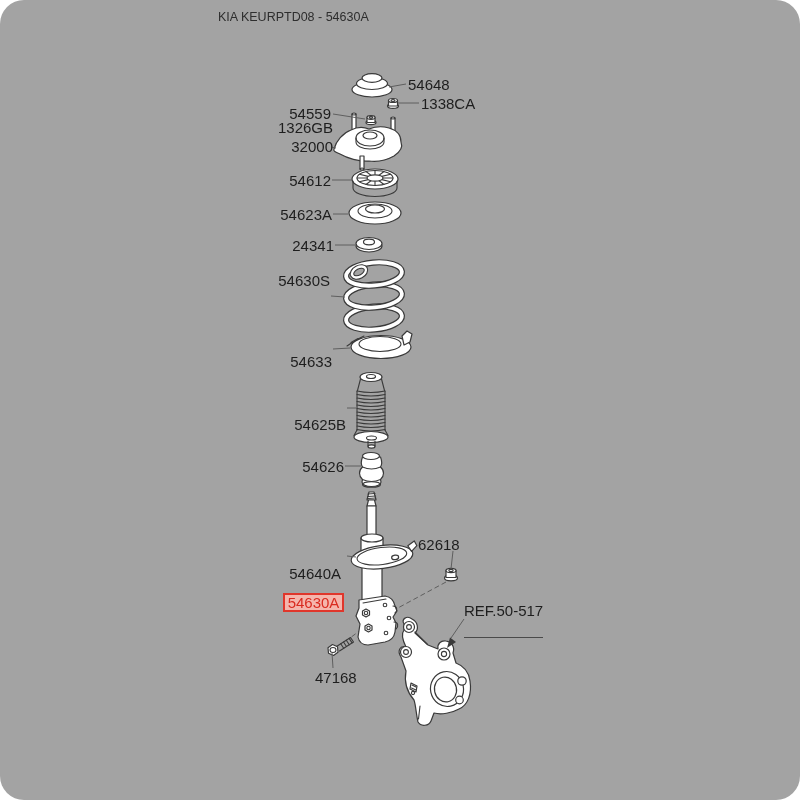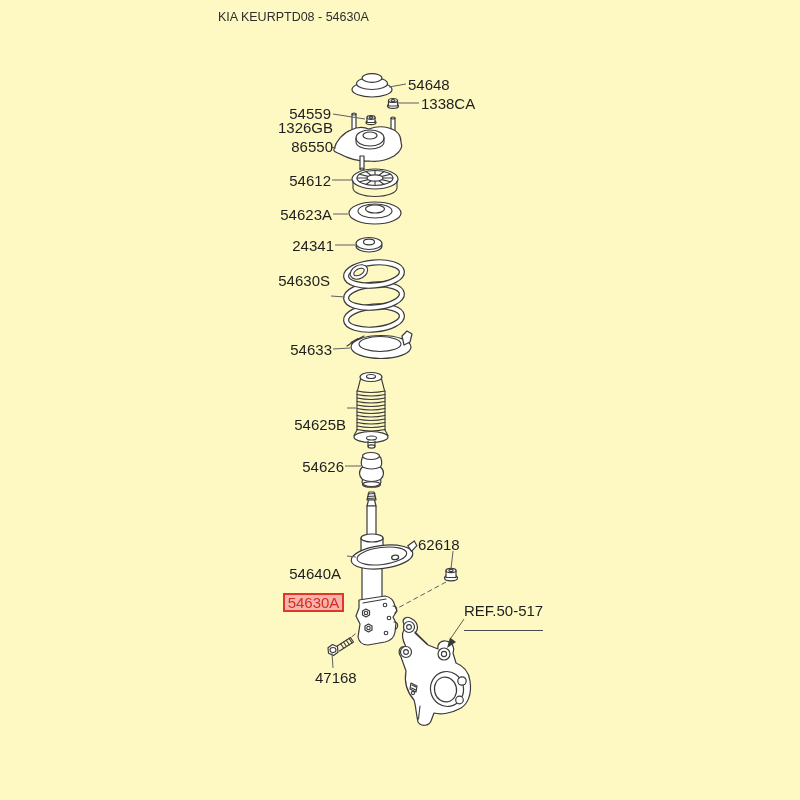--- a/index.html
+++ b/index.html
@@ -1,35 +1,35 @@
 <!DOCTYPE html>
 <html style="--line: #3a3a3a; --leader: #5f5f5f; --label_text: #1e1e1e; --highlight_border: #e0362b; --highlight_bg: #f5b5ac; --highlight_text: #d92a1f;"><head>
 <meta charset="utf-8">
 <style>
   html,body{margin:0;padding:0;background:#fff;}
   body{width:800px;height:800px;font-family:"Liberation Sans",sans-serif;}
-  .stage{position:relative;width:800px;height:800px;background:#fef9c3;overflow:hidden;}
+  .stage{position:relative;width:800px;height:800px;background:#a3a3a3;overflow:hidden;border-radius:24px;}
   svg.drawing{position:absolute;left:0;top:0;}
   
   .p{fill:#fff;stroke:var(--line,#3a3a3a);stroke-width:1.2;stroke-linejoin:round;stroke-linecap:round;}
   .t{fill:none;stroke:var(--line,#3a3a3a);stroke-width:1.1;stroke-linejoin:round;stroke-linecap:round;}
   .ld{fill:none;stroke:var(--leader,#5f5f5f);stroke-width:1;}
   .dash{stroke-dasharray:5 3;}
   .spo{fill:none;stroke:var(--line,#3a3a3a);stroke-width:6.2;}
   .spi{fill:none;stroke:#fff;stroke-width:3.8;}
   .eo{fill:none;stroke:var(--line,#3a3a3a);stroke-width:4.6;}
   .ei{fill:none;stroke:#fff;stroke-width:2.4;}
   .fillsh{fill:var(--line,#3a3a3a);stroke:none;}
   
   .title{position:absolute;font-size:12.5px;color:#2e2e2e;white-space:nowrap;}
   .lbl{position:absolute;font-size:15px;color:var(--label_text,#1e1e1e);white-space:nowrap;line-height:17px;cursor:pointer;}
   .lbl.r{text-align:right;}
   .hl{position:absolute;border:2px solid var(--highlight_border,#e0362b);background:var(--highlight_bg,#f5b5ac);
       color:var(--highlight_text,#d92a1f);font-size:15px;text-align:center;cursor:pointer;}
-  .ref{border-bottom:1.5px solid #4a4a4a;padding-bottom:11px;}
+  .ref{border-bottom:1.5px solid #4a4a4a;padding-bottom:18px;}
 </style>
 </head>
 <body>
 
 <div class="stage">
 
   <svg class="drawing" width="800" height="800" viewBox="0 0 800 800">
 
     <g>
       <path class="ld dash" d="M446,582 L396,609"></path>
@@ -203,26 +203,26 @@
       <polygon class="fillsh" points="447,648 450,637.5 456,642"></polygon>
     </g>
   </svg>
 
   <div class="title" style="left:218px;top:10px;">KIA KEURPTD08 - 54630A</div>
 
   <div class="lbl" style="left:408px;top:76px;">54648</div>
   <div class="lbl" style="left:421px;top:95px;">1338CA</div>
   <div class="lbl r" style="right:469px;top:105px;">54559</div>
   <div class="lbl r" style="right:467px;top:119px;">1326GB</div>
-  <div class="lbl r" style="right:467px;top:138px;">86550</div>
+  <div class="lbl r" style="right:467px;top:138px;">32000</div>
   <div class="lbl r" style="right:469px;top:172px;">54612</div>
   <div class="lbl r" style="right:468px;top:206px;">54623A</div>
   <div class="lbl r" style="right:466px;top:237px;">24341</div>
   <div class="lbl r" style="right:470px;top:272px;">54630S</div>
-  <div class="lbl r" style="right:468px;top:341px;">54633</div>
+  <div class="lbl r" style="right:468px;top:353px;">54633</div>
   <div class="lbl r" style="right:454px;top:400px;margin-top:16px;">54625B</div>
   <div class="lbl r" style="right:456px;top:458px;">54626</div>
   <div class="hl" style="left:283px;top:545px;width:57px;height:15px;line-height:15px;margin-top:48px;">54630A</div>
   <div class="lbl r" style="right:459px;top:565px;">54640A</div>
   <div class="lbl" style="left:418px;top:536px;">62618</div>
   <div class="lbl ref" style="left:464px;top:602px;">REF.50-517</div>
   <div class="lbl" style="left:315px;top:669px;">47168</div>
 </div>
 
 </body></html>

